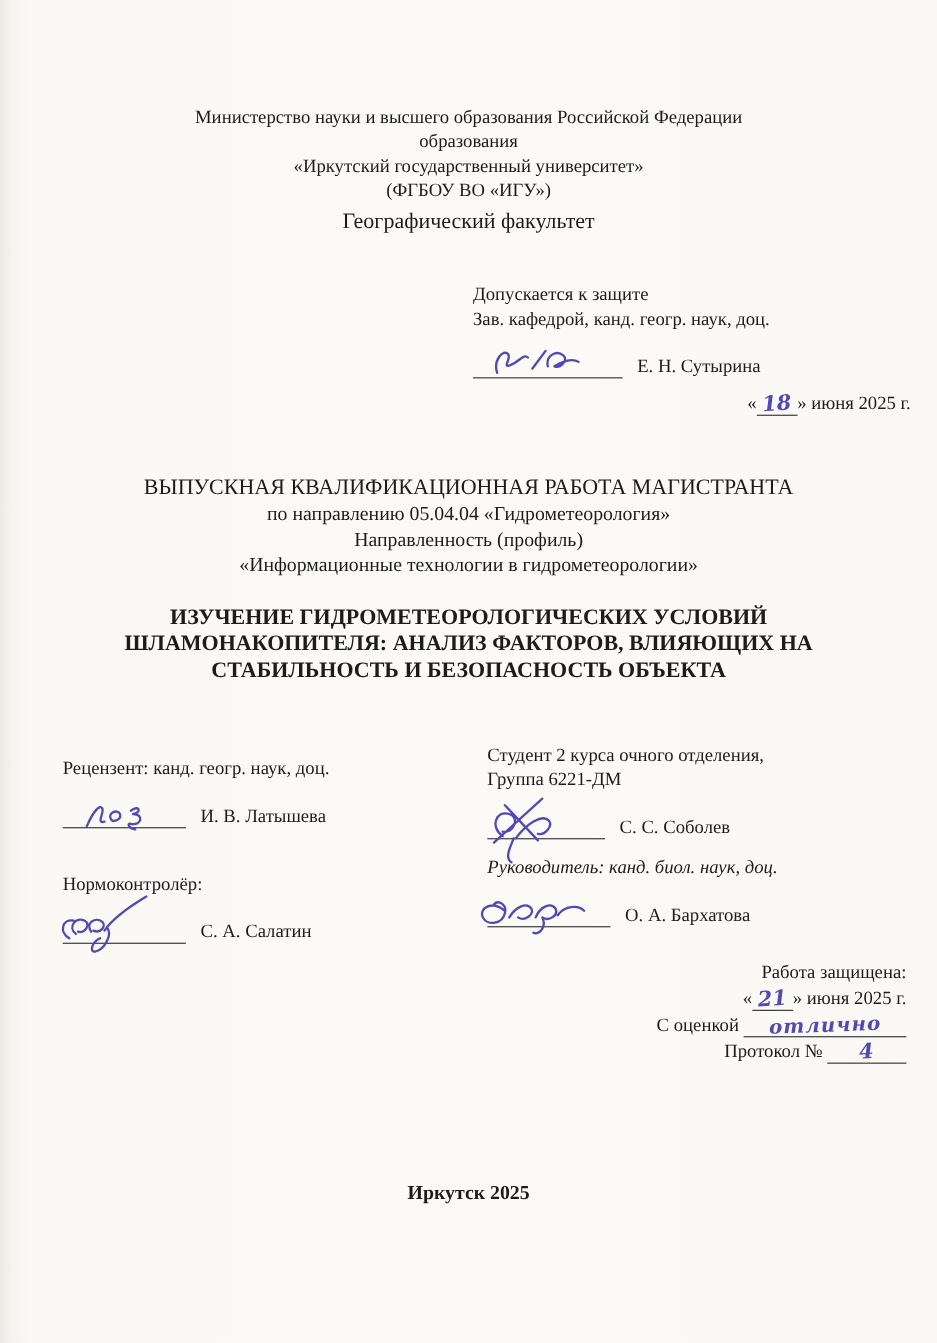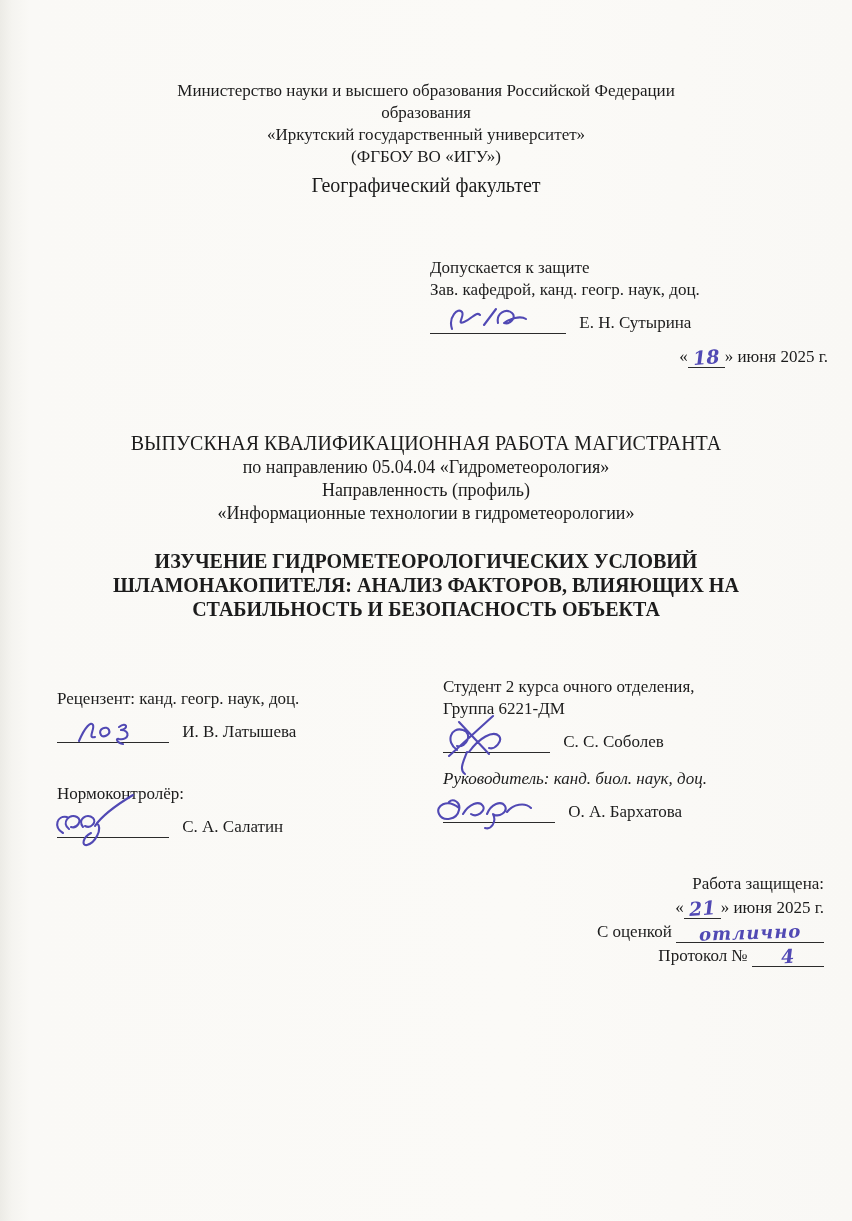--- a/index.html
+++ b/index.html
@@ -6,24 +6,24 @@
   * { margin:0; padding:0; box-sizing:border-box; }
   html,body { width:852px; height:1221px; }
   body { background:#d8d6d1; }
   .page {
     position:relative; width:852px; height:1221px; overflow:hidden;
     background:linear-gradient(to right,#ecebe6 0px,#f5f4f0 12px,#faf9f6 30px,#fbfaf7 60%,#f9f8f5 100%);
     font-family:"Liberation Serif","DejaVu Serif",serif;
     color:var(--text); font-size:17px; line-height:22px;
   }
   .center { text-align:center; }
-  .org { position:absolute; top:80px; left:0; width:100%; }
+  .org { position:absolute; top:96px; left:0; width:100%; }
   .org .faculty { font-size:20px; line-height:26px; margin-top:4px; }
   .approval { position:absolute; left:430px; top:257px; width:404px; }
-  .sig-row { position:relative; margin-top:11px; white-space:nowrap; }
+  .sig-row { position:relative; margin-top:21px; white-space:nowrap; }
   .sig-line {
     display:inline-block; position:relative; height:20px; vertical-align:bottom;
     border-bottom:1.4px solid var(--line); overflow:visible;
   }
   .sig-line svg { position:absolute; overflow:visible; }
   .sig-name { margin-left:9px; }
   .date-row { margin-top:12px; text-align:right; padding-right:6px; white-space:nowrap; }
   .blank {
     display:inline-block; border-bottom:1.4px solid var(--line); text-align:center;
     height:21px; vertical-align:bottom; line-height:21px;
@@ -139,14 +139,15 @@
     <div class="row">
       <span>С оценкой</span>
       <span class="blank" style="width:148px;"><span class="hand hand-word">отлично</span></span>
     </div>
     <div class="row">
       <span>Протокол №</span>
       <span class="blank" style="width:72px;"><span class="hand">4</span></span>
     </div>
   </div>
 
+  <div class="footer">Иркутск 2025</div>
 
 </div>
 
 </body></html>

